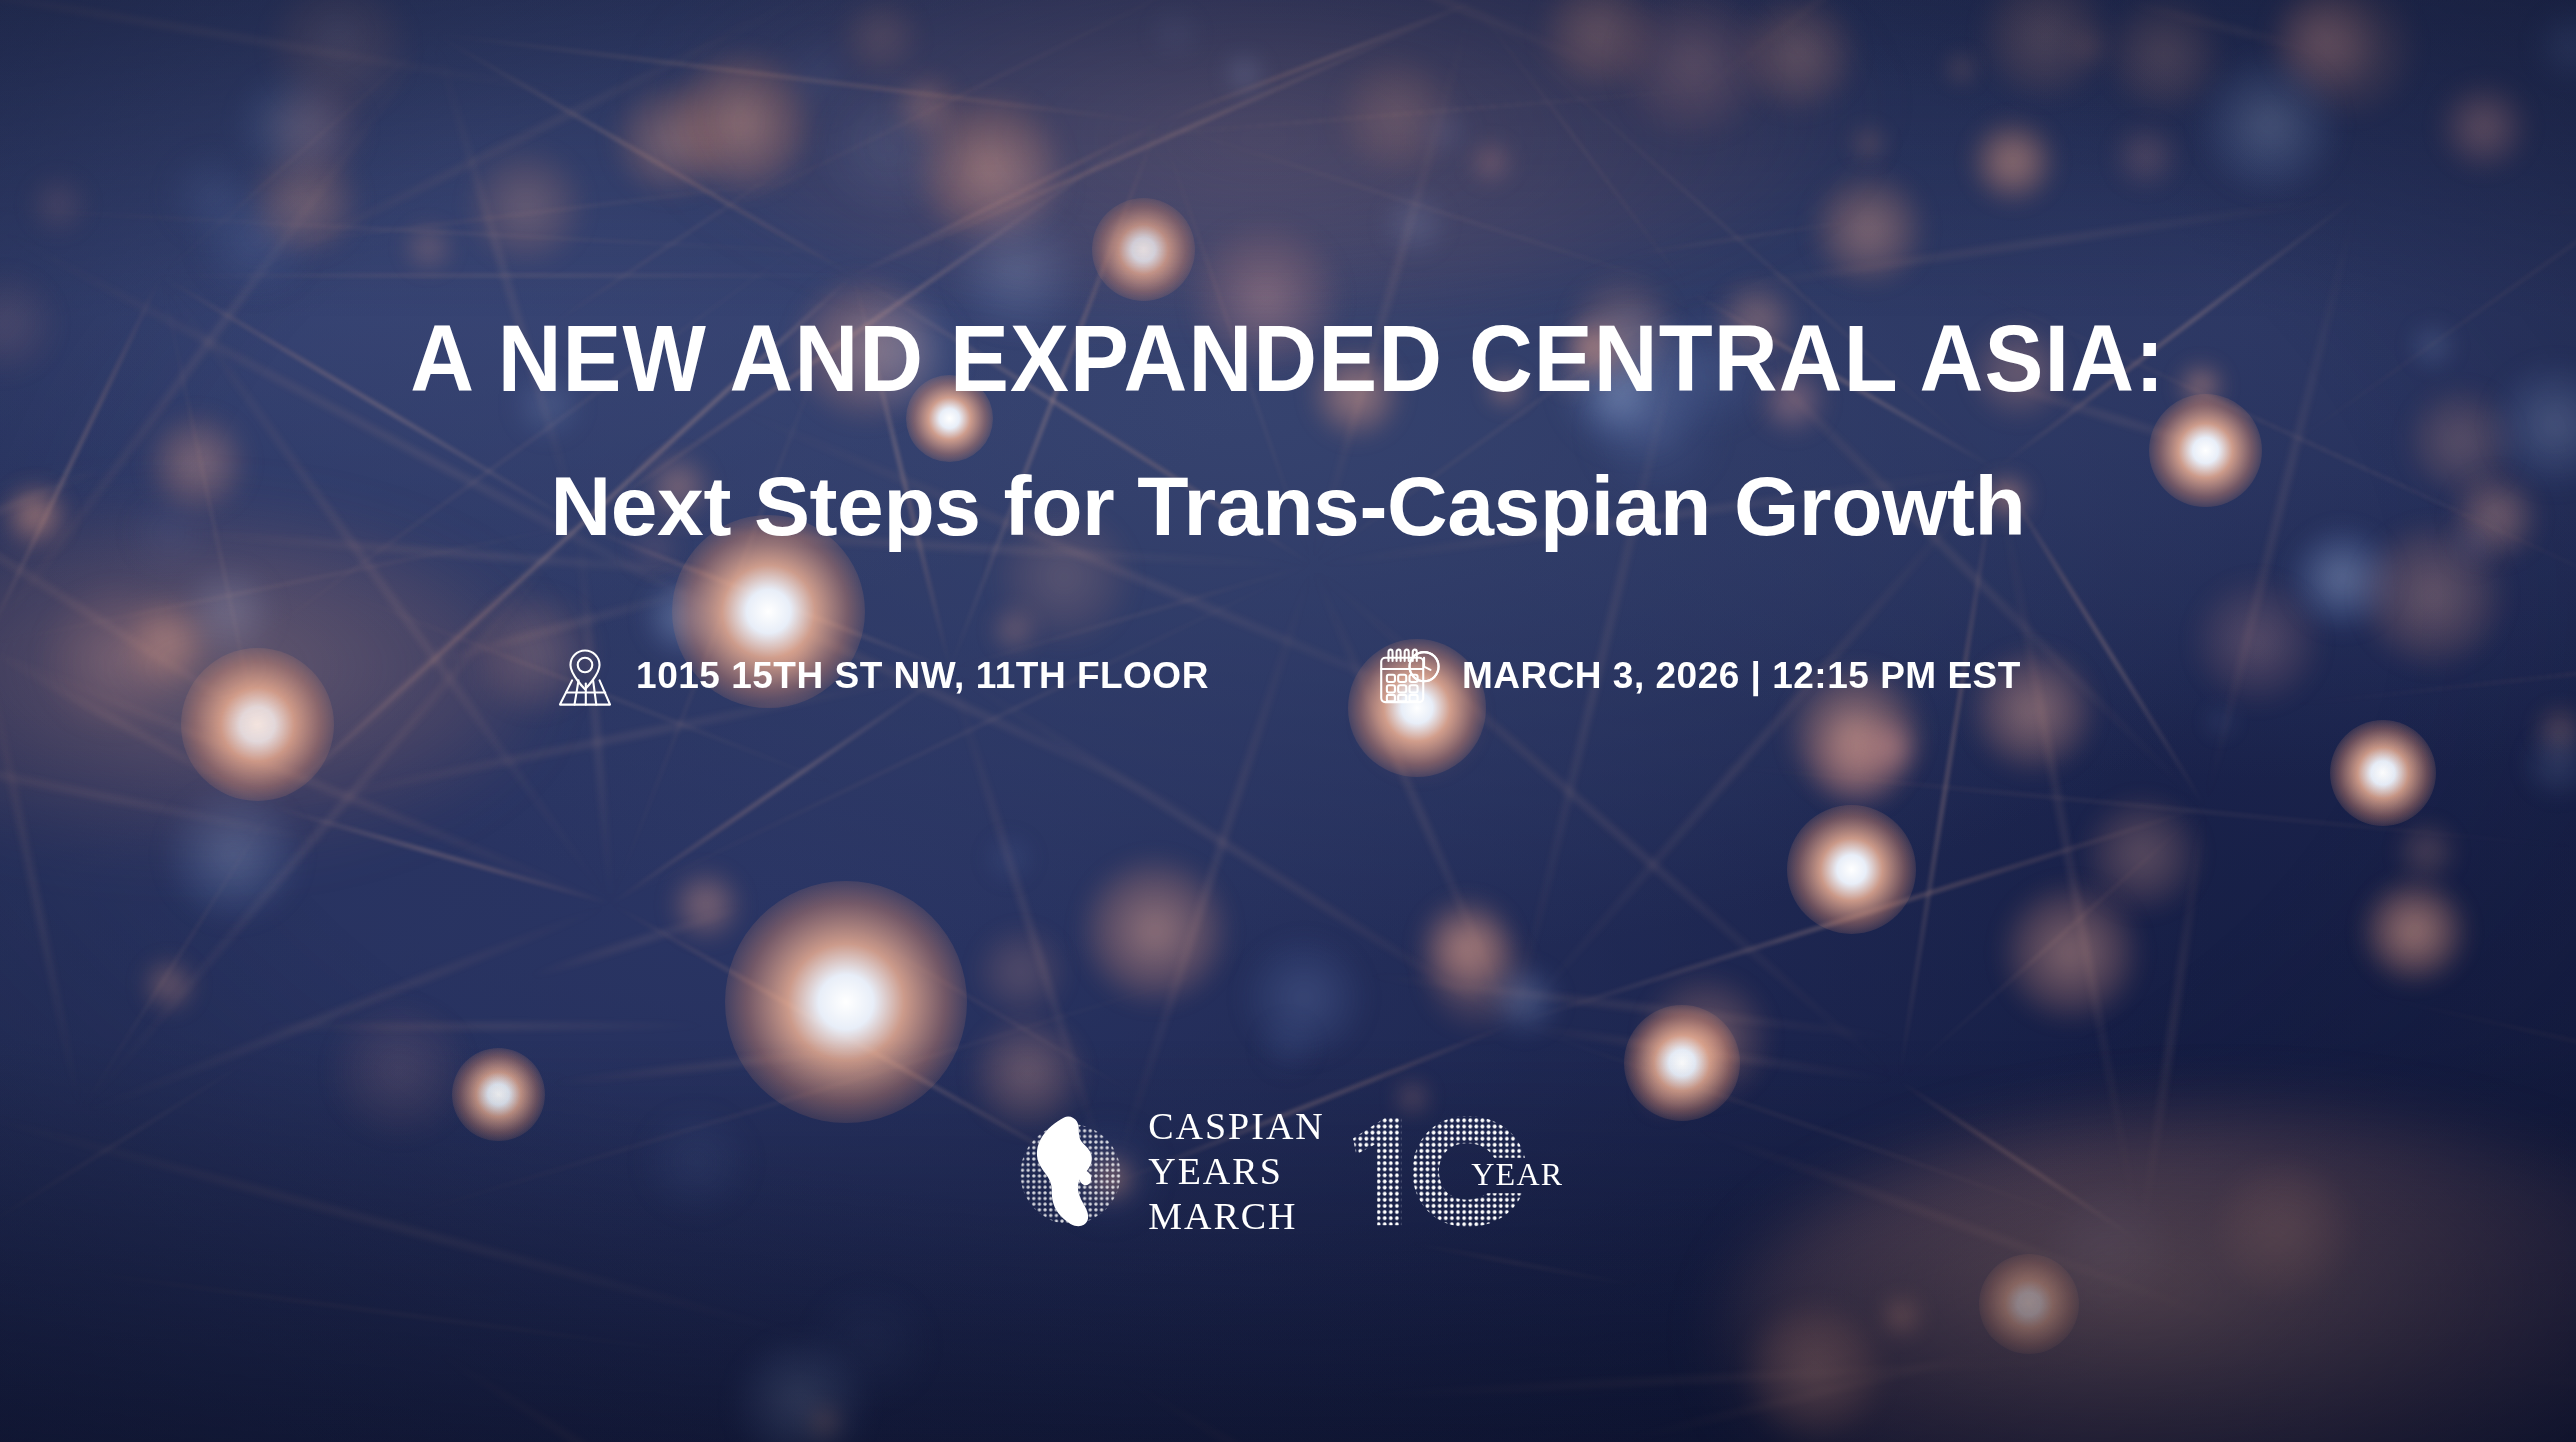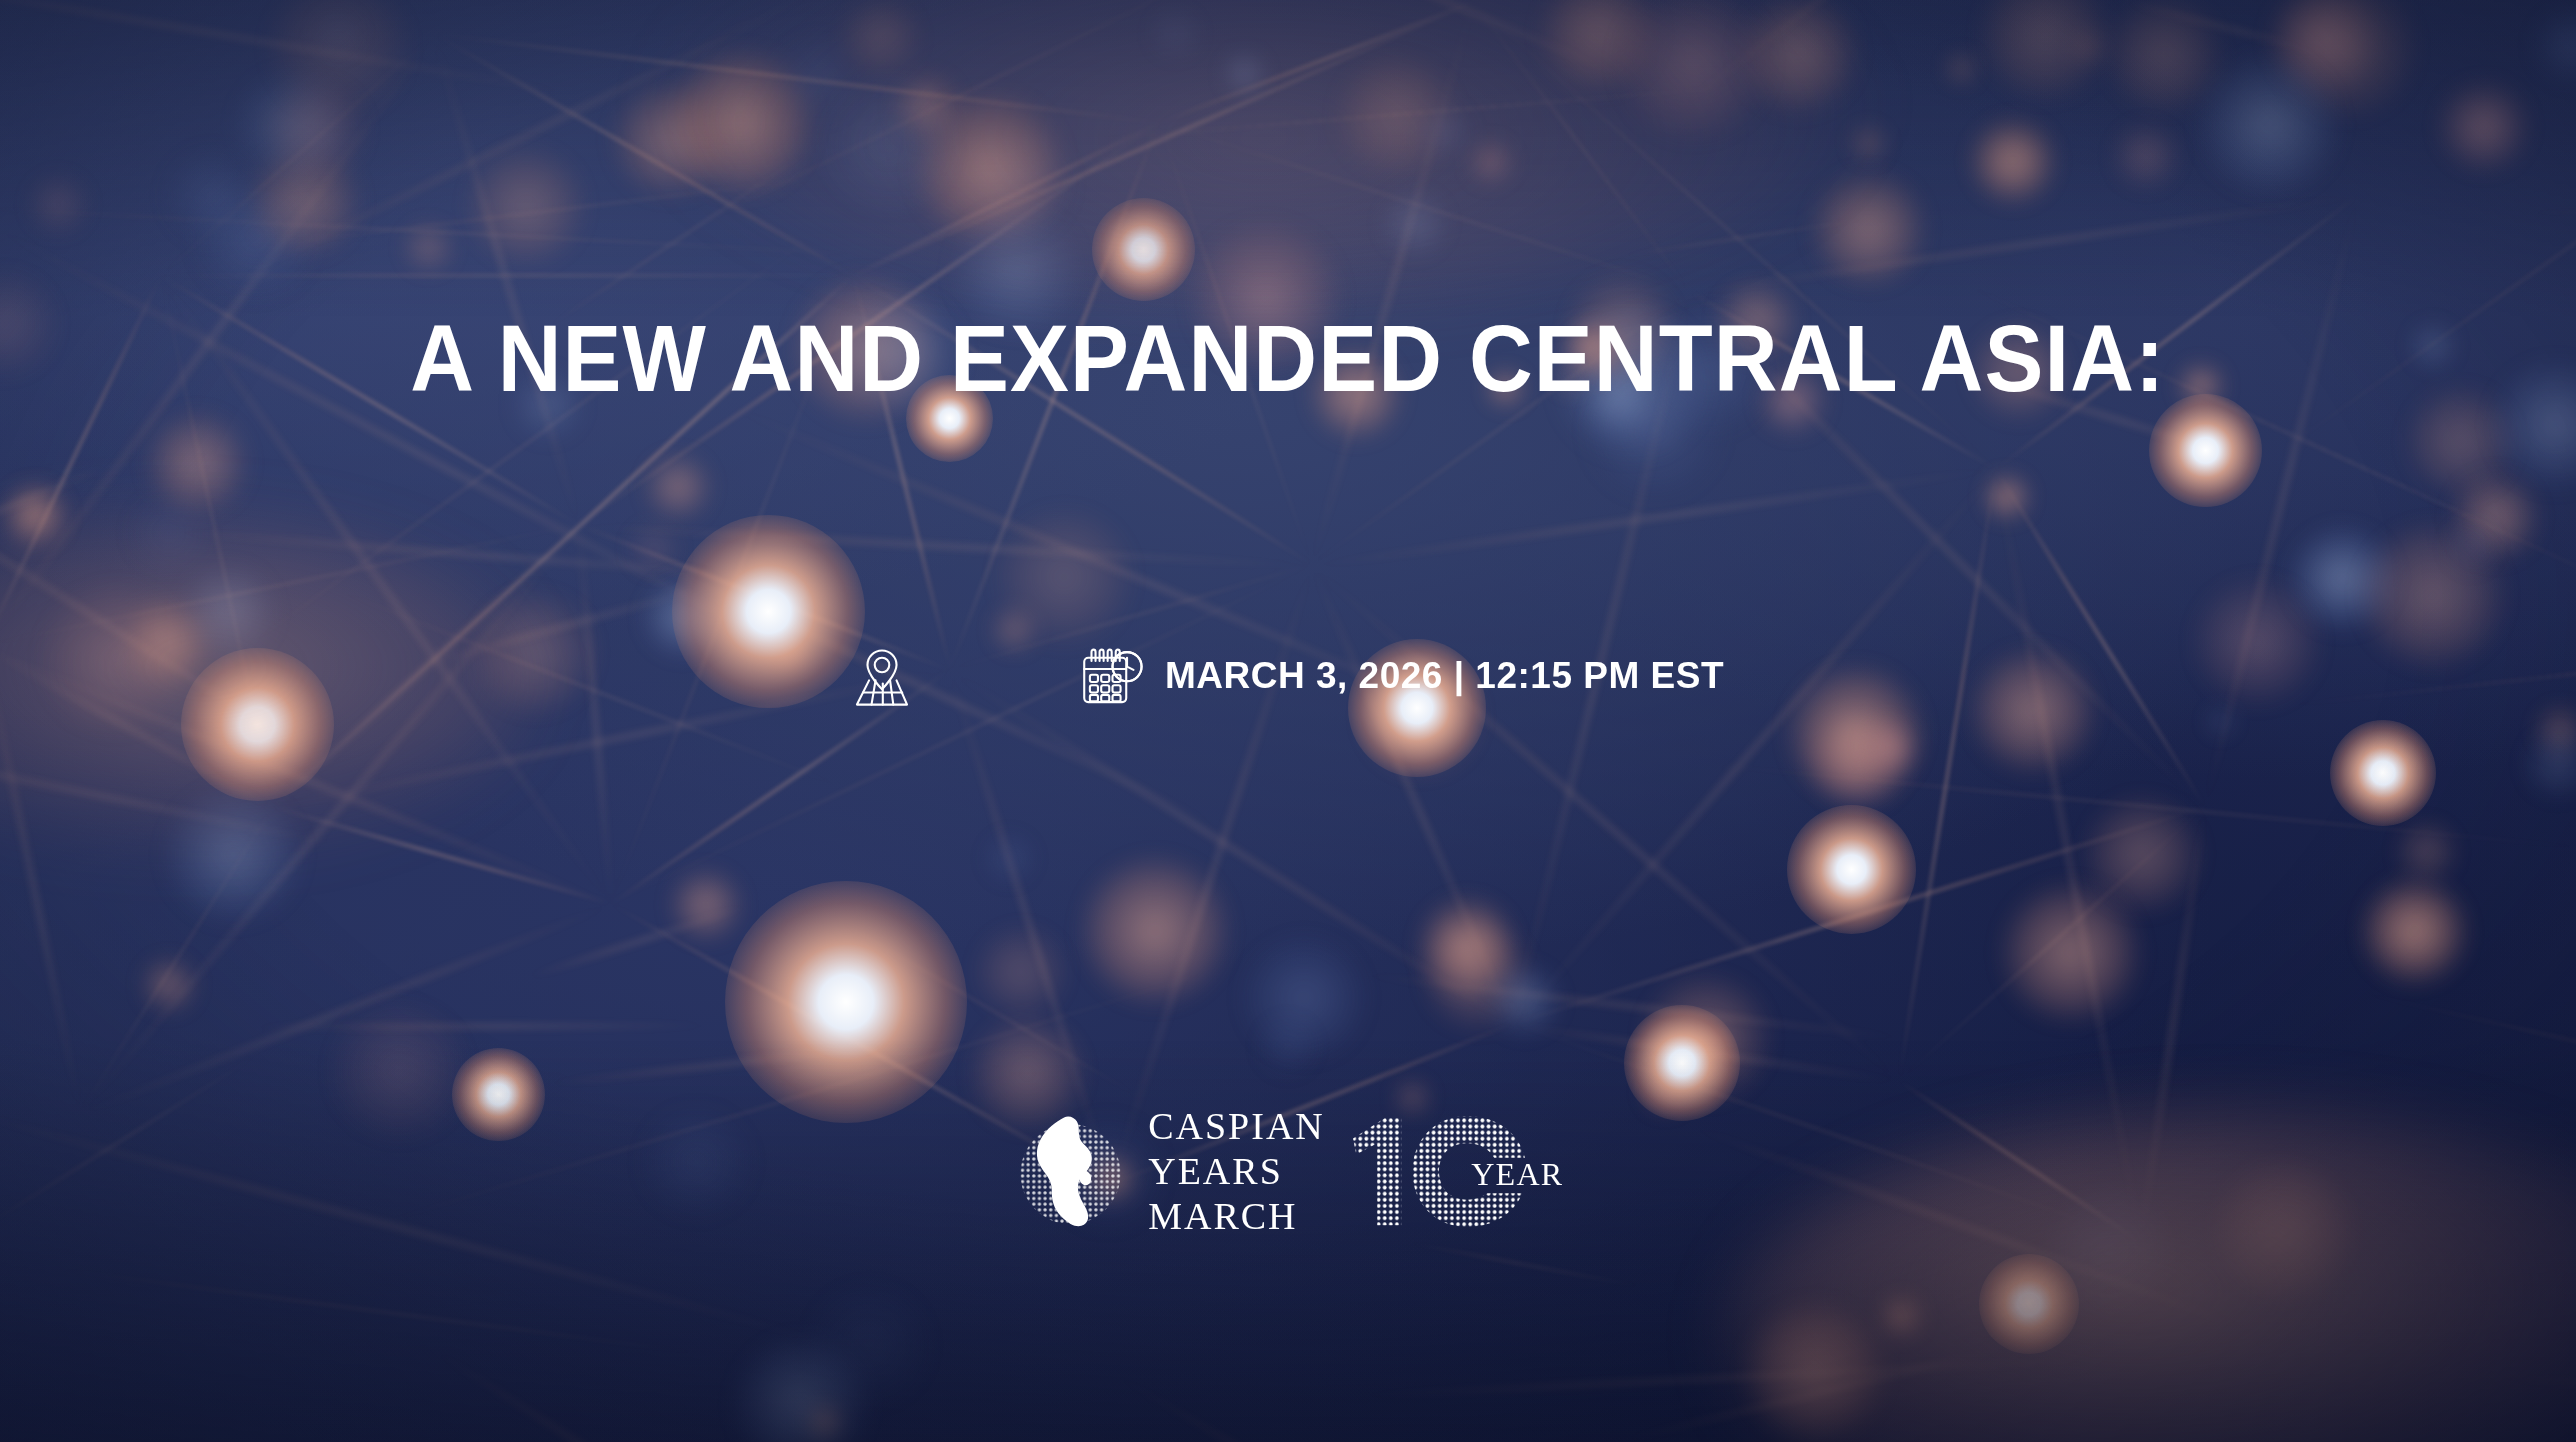--- a/index.html
+++ b/index.html
@@ -445,37 +445,39 @@
               background: radial-gradient(ellipse at 55% 45%, rgba(226,164,137,0.34) 0%, rgba(190,125,110,0.18) 45%, rgba(150,95,95,0) 76%);"></div>
   <div class="coast-glow" style="left:660px; top:-113px; width:1208px; height:419px;
               background: radial-gradient(ellipse at 50% 60%, rgba(214,154,150,0.26) 0%, rgba(170,115,120,0.13) 48%, rgba(140,95,105,0) 78%);"></div>
 
   <div class="bg-vignette"></div>
 
   <div class="content">
 
     <div class="title">A NEW AND EXPANDED CENTRAL ASIA:</div>
 
+    <div class="subtitle">Next Steps for Trans-Caspian Growth</div>
 
     <div class="details-row">
 
       <div class="detail">
         <span class="detail-icon">
           <svg width="60" height="63" viewBox="0 0 74 78" fill="none" stroke="#ffffff" stroke-width="2.6" stroke-linecap="round" stroke-linejoin="round">
 
             <path d="M21 45 L6 75 L68 75 L55 45"></path>
             <path d="M13.5 60 L62 60"></path>
             <path d="M29 45 L24 75"></path>
             <path d="M38 49 L38 75"></path>
             <path d="M47 45 L51 75"></path>
 
             <path d="M37 8 C27 8 19 16 19 26 C19 38 37 56 37 56 C37 56 55 38 55 26 C55 16 47 8 37 8 Z" fill="none"></path>
             <circle cx="37" cy="26" r="9"></circle>
           </svg>
         </span>
+        <span class="detail-text">1015 15TH ST NW, 11TH FLOOR</span>
       </div>
 
       <div class="detail">
         <span class="detail-icon">
           <svg width="63" height="63" viewBox="0 0 78 78" fill="none" stroke="#ffffff" stroke-width="2.6" stroke-linecap="round" stroke-linejoin="round">
 
             <rect x="4" y="17" width="52" height="55" rx="5"></rect>
             <path d="M4 31 L56 31"></path>
 
             <path d="M13 21 L13 10 C13 6 18 6 18 10 L18 21"></path>

